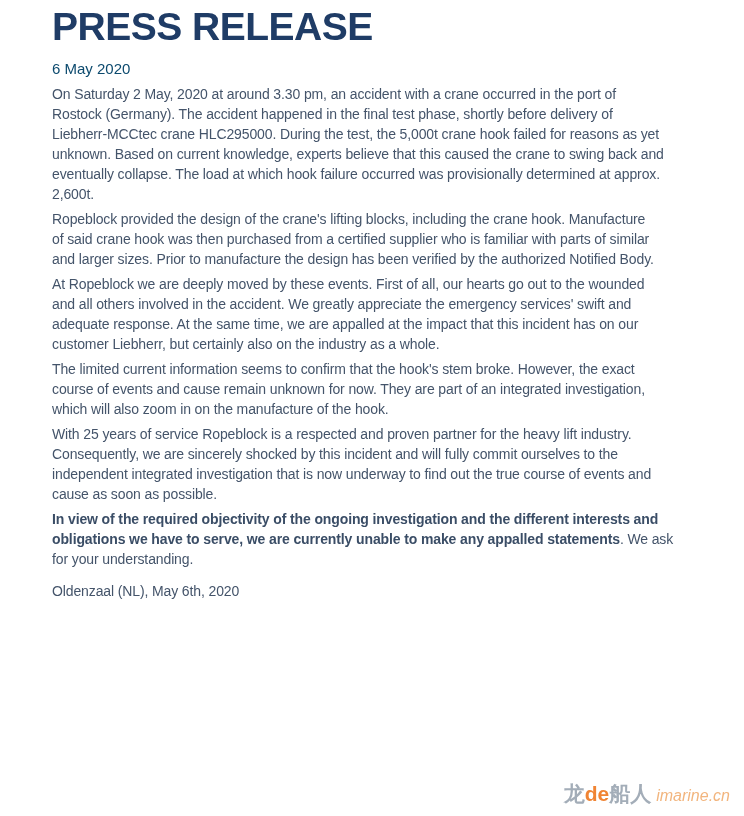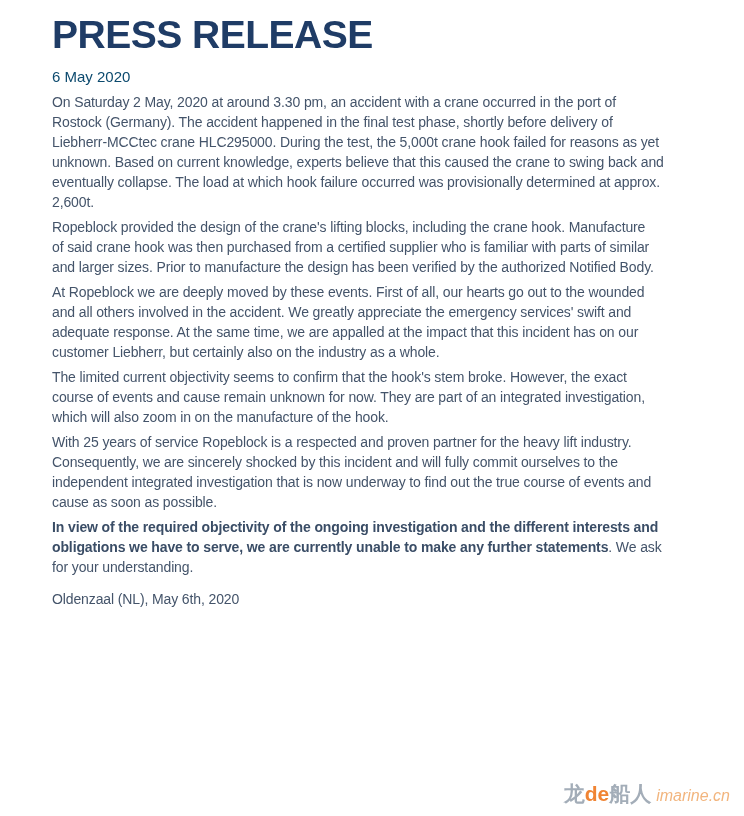--- a/index.html
+++ b/index.html
@@ -6,21 +6,21 @@
   html, body { background: #ffffff; }
   body {
     width: 744px; height: 816px;
     font-family: "Liberation Sans", "DejaVu Sans", sans-serif;
     overflow: hidden;
   }
   .page {
     position: relative;
     width: 744px; height: 816px;
     background: #ffffff;
-    padding: 13px 40px 0 52px;
+    padding: 5px 40px 0 52px;
     overflow: hidden;
     border-radius: 25px;
   }
   .masthead {
     font-size: 39px;
     font-weight: 700;
     color: #1f3c66;
     letter-spacing: -0.5px;
     line-height: 1.15;
   }
@@ -97,31 +97,31 @@
 
     <p>Ropeblock provided the design of the crane's lifting blocks, including the crane hook. Manufacture
 of said crane hook was then purchased from a certified supplier who is familiar with parts of similar
 and larger sizes. Prior to manufacture the design has been verified by the authorized Notified Body.</p>
 
     <p>At Ropeblock we are deeply moved by these events. First of all, our hearts go out to the wounded
 and all others involved in the accident. We greatly appreciate the emergency services' swift and
 adequate response. At the same time, we are appalled at the impact that this incident has on our
 customer Liebherr, but certainly also on the industry as a whole.</p>
 
-    <p>The limited current objectivity seems to confirm that the hook's stem broke. However, the exact
+    <p>The limited current information seems to confirm that the hook's stem broke. However, the exact
 course of events and cause remain unknown for now. They are part of an integrated investigation,
 which will also zoom in on the manufacture of the hook.</p>
 
     <p>With 25 years of service Ropeblock is a respected and proven partner for the heavy lift industry.
 Consequently, we are sincerely shocked by this incident and will fully commit ourselves to the
 independent integrated investigation that is now underway to find out the true course of events and
 cause as soon as possible.</p>
 
     <p class="statement"><strong>In view of the required objectivity of the ongoing investigation and the different interests and
-obligations we have to serve, we are currently unable to make any further statements</strong><span>. We ask
+obligations we have to serve, we are currently unable to make any appalled statements</strong><span>. We ask
 for your understanding.</span></p>
 
 
     <p class="dateline">Oldenzaal (NL), May 6th, 2020</p>
 
   </div>
 
   <div class="watermark">
     <span class="wm-zh">龙</span><span class="wm-de">de</span><span class="wm-zh">船人</span><span class="wm-site">imarine.cn</span>
   </div>

